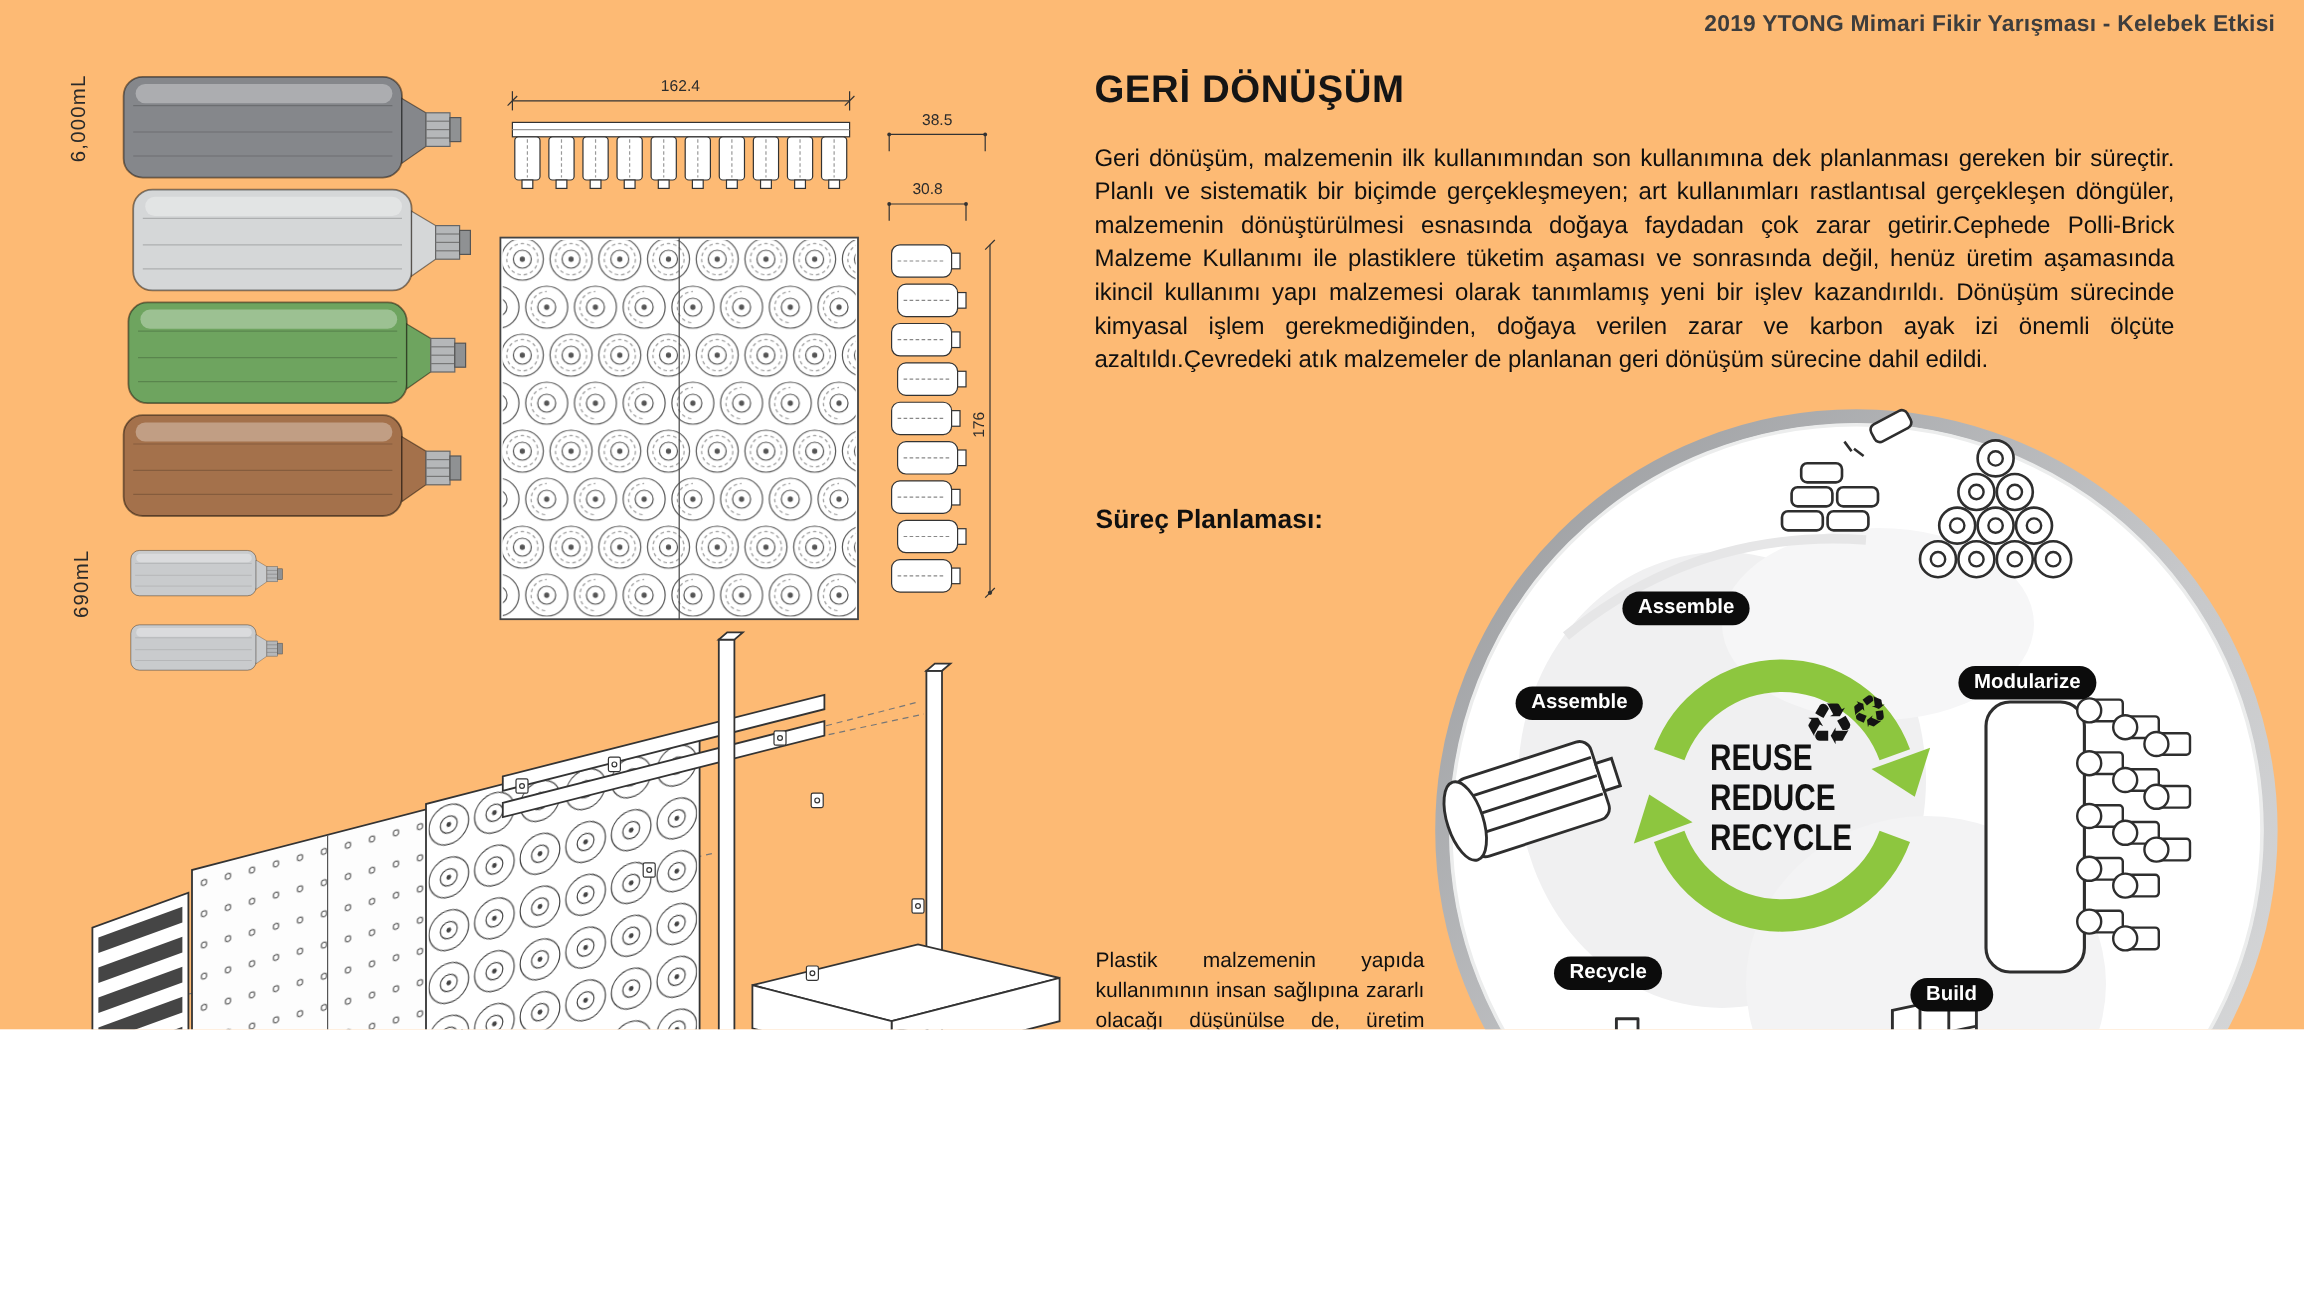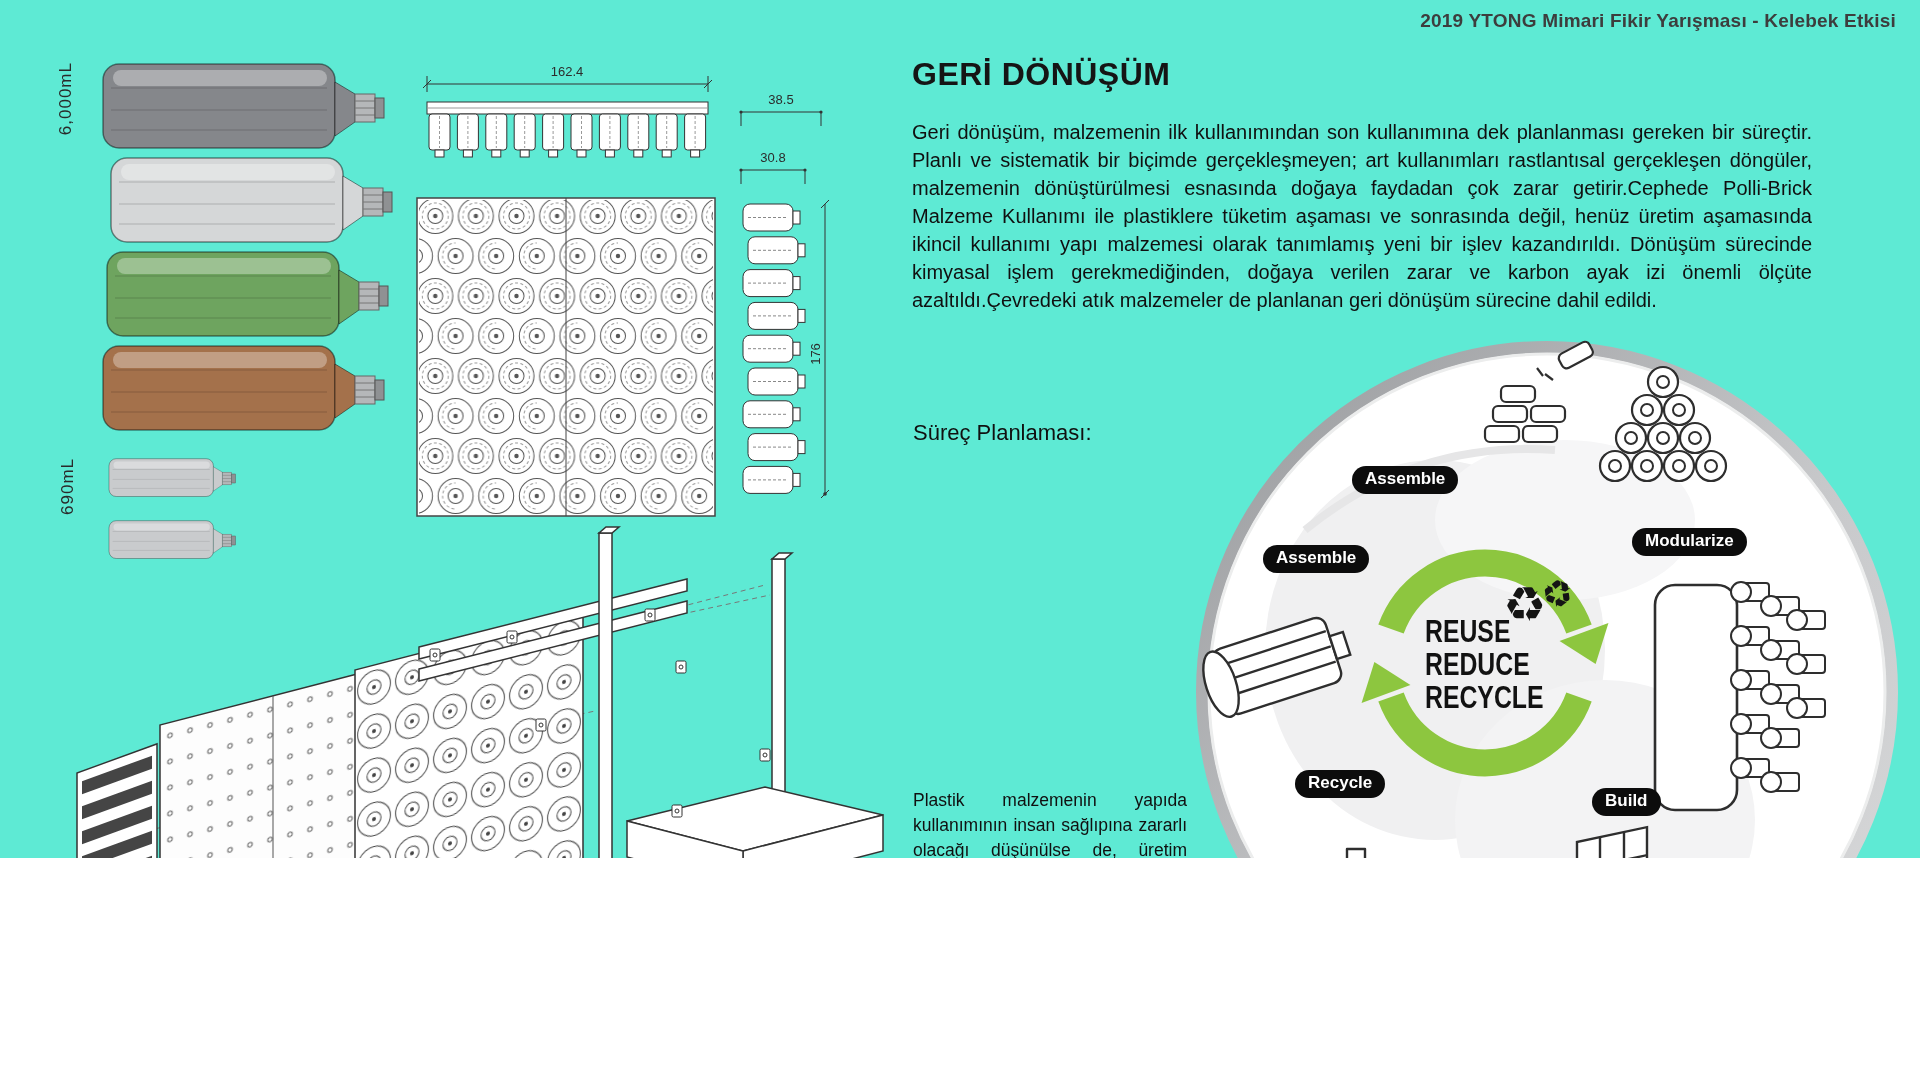--- a/index.html
+++ b/index.html
@@ -1,41 +1,41 @@
 <!DOCTYPE html>
 <html><head>
 <meta charset="utf-8">
 <style>
   html,body{margin:0;padding:0;background:#ffffff;}
-  #board{position:relative;width:1920px;height:858px;background:#5eead4;overflow:hidden;
+  #board{position:relative;width:1920px;height:858px;background:#fdba74;overflow:hidden;
          font-family:"Liberation Sans",sans-serif;color:#111;}
   
   .hdr{position:absolute;top:10px;right:24px;font-size:19px;font-weight:bold;color:#3d3d3d;letter-spacing:.2px;}
   
   .title{position:absolute;left:912px;top:56px;font-size:32px;font-weight:bold;color:#151515;letter-spacing:.5px;}
   .intro{position:absolute;left:912px;top:118px;width:900px;font-size:20px;line-height:28px;
          text-align:justify;color:#101010;}
-  .surec-h{position:absolute;left:913px;top:420px;font-size:22px;font-weight:normal;color:#101010;}
+  .surec-h{position:absolute;left:913px;top:420px;font-size:22px;font-weight:bold;color:#101010;}
   .bullets{position:absolute;left:913px;top:474px;width:268px;font-size:21px;line-height:27px;color:#101010;}
   .bullets .b{margin-bottom:30px;}
   .plastik{position:absolute;left:913px;top:788px;width:274px;font-size:17.5px;line-height:25px;
            text-align:justify;color:#101010;}
   
   .vlabel{position:absolute;writing-mode:vertical-rl;transform:rotate(180deg);
           font-size:17px;color:#2a2a2a;letter-spacing:1px;}
   #vol-big{left:56px;top:62px;}
   #vol-small{left:58px;top:458px;}
   
   svg{position:absolute;overflow:visible;}
   .dimtxt{font-size:13px;fill:#2c2c2c;font-family:"Liberation Sans",sans-serif;}
   .numtxt{font-size:12.5px;fill:#222;font-family:"Liberation Sans",sans-serif;}
   
   #cycle-wrap{position:absolute;left:1185px;top:330px;width:724px;height:724px;}
   .pill{position:absolute;background:#0c0c0c;color:#fff;font-weight:bold;font-size:17px;
-        padding:3px 13px 5px;border-radius:16px;white-space:nowrap;}
+        padding:3px 13px 5px;border-radius:16px;white-space:nowrap;margin-top:27px;}
   #pill-assemble{left:167px;top:136px;}
   #pill-remould{left:78px;top:215px;}
   #pill-modularize{left:447px;top:198px;}
   #pill-recycle{left:110px;top:440px;}
   #pill-build{left:407px;top:458px;}
   .center-txt{position:absolute;left:240px;top:286px;font-size:31px;font-weight:bold;color:#121212;
               line-height:1.06;transform:scaleX(.8);transform-origin:left top;letter-spacing:0;}
   .rec-glyphs{position:absolute;left:318px;top:246px;color:#141414;}
   .rec-glyphs .g1{font-size:48px;font-family:"DejaVu Sans",sans-serif;display:inline-block;}
   .rec-glyphs .g2{font-size:36px;font-family:"DejaVu Sans",sans-serif;display:inline-block;

